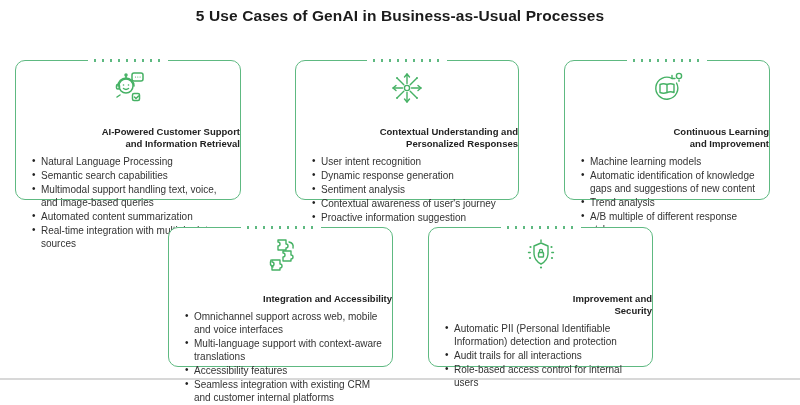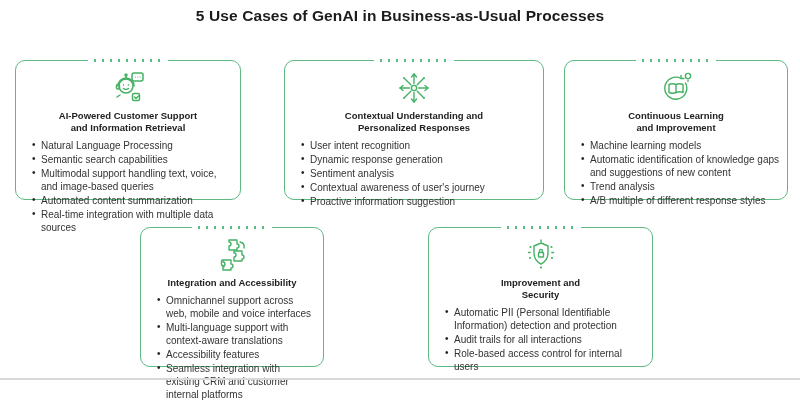--- a/index.html
+++ b/index.html
@@ -19,22 +19,22 @@
   .dots{
     position:absolute;top:-5px;left:50%;transform:translateX(-50%);
     width:80px;height:9px;background:#fff;
   }
   .dots::after{
     content:"";position:absolute;left:6px;right:6px;top:3px;height:2.5px;
     background:repeating-linear-gradient(90deg,#5eb981 0 2.5px,transparent 2.5px 8px);
   }
   .icon-wrap{display:flex;justify-content:center;margin-top:9px;height:36px;align-items:center;}
   .card-title{
-    text-align:center;font-size:9.5px;font-weight:bold;color:#222;
-    line-height:1.25;margin-top:4px;
+    text-align:right;font-size:9.5px;font-weight:bold;color:#222;
+    line-height:1.25;margin-top:20px;
   }
   ul.bullets{
     margin:5px 0 0 0;padding:0 8px 0 16px;list-style:none;
     font-size:10px;color:#333;line-height:1.3;
   }
   ul.bullets li{position:relative;padding-left:9px;margin-bottom:1px;}
   ul.bullets li::before{
     content:"\2022";position:absolute;left:0;top:-1px;font-size:10px;color:#222;
   }
   .divider{
@@ -76,21 +76,21 @@
     </div>
     <ul class="bullets">
       <li>Natural Language Processing</li>
       <li>Semantic search capabilities</li>
       <li>Multimodal support handling text, voice, and image-based queries</li>
       <li>Automated content summarization</li>
       <li>Real-time integration with multiple data sources</li>
     </ul>
   </div>
 
-  <div class="card" style="left:284px;top:60px;width:260px;height:140px">
+  <div class="card" style="left:295px;top:60px;width:224px;height:140px">
     <div class="dots"></div>
     <div class="icon-wrap">
       <svg width="34" height="34" viewBox="0 0 34 34" fill="none" stroke="#45b164" stroke-width="1.4" stroke-linecap="round" stroke-linejoin="round">
         <circle cx="17" cy="17" r="2.6"></circle>
         <line x1="17" y1="12.5" x2="17" y2="3"></line>
         <path d="M14.5 6 L17 3 L19.5 6"></path>
         <line x1="17" y1="21.5" x2="17" y2="31"></line>
         <path d="M14.5 28 L17 31 L19.5 28"></path>
         <line x1="12.5" y1="17" x2="3" y2="17"></line>
         <path d="M6 14.5 L3 17 L6 19.5"></path>
@@ -112,21 +112,21 @@
     </div>
     <ul class="bullets">
       <li>User intent recognition</li>
       <li>Dynamic response generation</li>
       <li>Sentiment analysis</li>
       <li>Contextual awareness of user's journey</li>
       <li>Proactive information suggestion</li>
     </ul>
   </div>
 
-  <div class="card" style="left:564px;top:60px;width:224px;height:140px">
+  <div class="card" style="left:564px;top:60px;width:206px;height:140px">
     <div class="dots"></div>
     <div class="icon-wrap">
       <svg width="36" height="34" viewBox="0 0 36 34" fill="none" stroke="#45b164" stroke-width="1.4" stroke-linecap="round" stroke-linejoin="round">
         <path d="M27.5 12 a11 11 0 1 1 -4.5 -4.5"></path>
         <path d="M23 4.5 L23 7.5 L26 7.5"></path>
         <path d="M11 13.5 q3.5 -1.5 7 0 q3.5 -1.5 7 0 v8 q-3.5 -1.5 -7 0 q-3.5 1.5 -7 0 z"></path>
         <line x1="18" y1="13.5" x2="18" y2="21.5"></line>
         <circle cx="30" cy="5" r="2.6"></circle>
         <line x1="30" y1="9" x2="30" y2="10.2"></line>
       </svg>
@@ -136,21 +136,21 @@
       <div>and Improvement</div>
     </div>
     <ul class="bullets">
       <li>Machine learning models</li>
       <li>Automatic identification of knowledge gaps and suggestions of new content</li>
       <li>Trend analysis</li>
       <li>A/B multiple of different response styles</li>
     </ul>
   </div>
 
-  <div class="card" style="left:140px;top:227px;width:184px;height:140px">
+  <div class="card" style="left:168px;top:227px;width:225px;height:140px">
     <div class="dots"></div>
     <div class="icon-wrap">
       <svg width="34" height="36" viewBox="0 0 34 36" fill="none" stroke="#45b164" stroke-width="1.4" stroke-linecap="round" stroke-linejoin="round">
         <path d="M14 3 h8 v4 a2 2 0 1 1 0 4 v2 h-8 v-4 a2 2 0 1 0 0 -4 z"></path>
         <path d="M18 14 h8 v4 a2 2 0 1 1 0 4 v2 h-8 v-4 a2 2 0 1 0 0 -4 z" transform="translate(1,0)"></path>
         <path d="M8 23 h8 v4 a2 2 0 1 1 0 4 v2 h-8 v-4 a2 2 0 1 0 0 -4 z"></path>
         <path d="M25 5 q5 1 4 6"></path>
         <path d="M9 30 q-4 -2 -2 -7"></path>
       </svg>
     </div>

